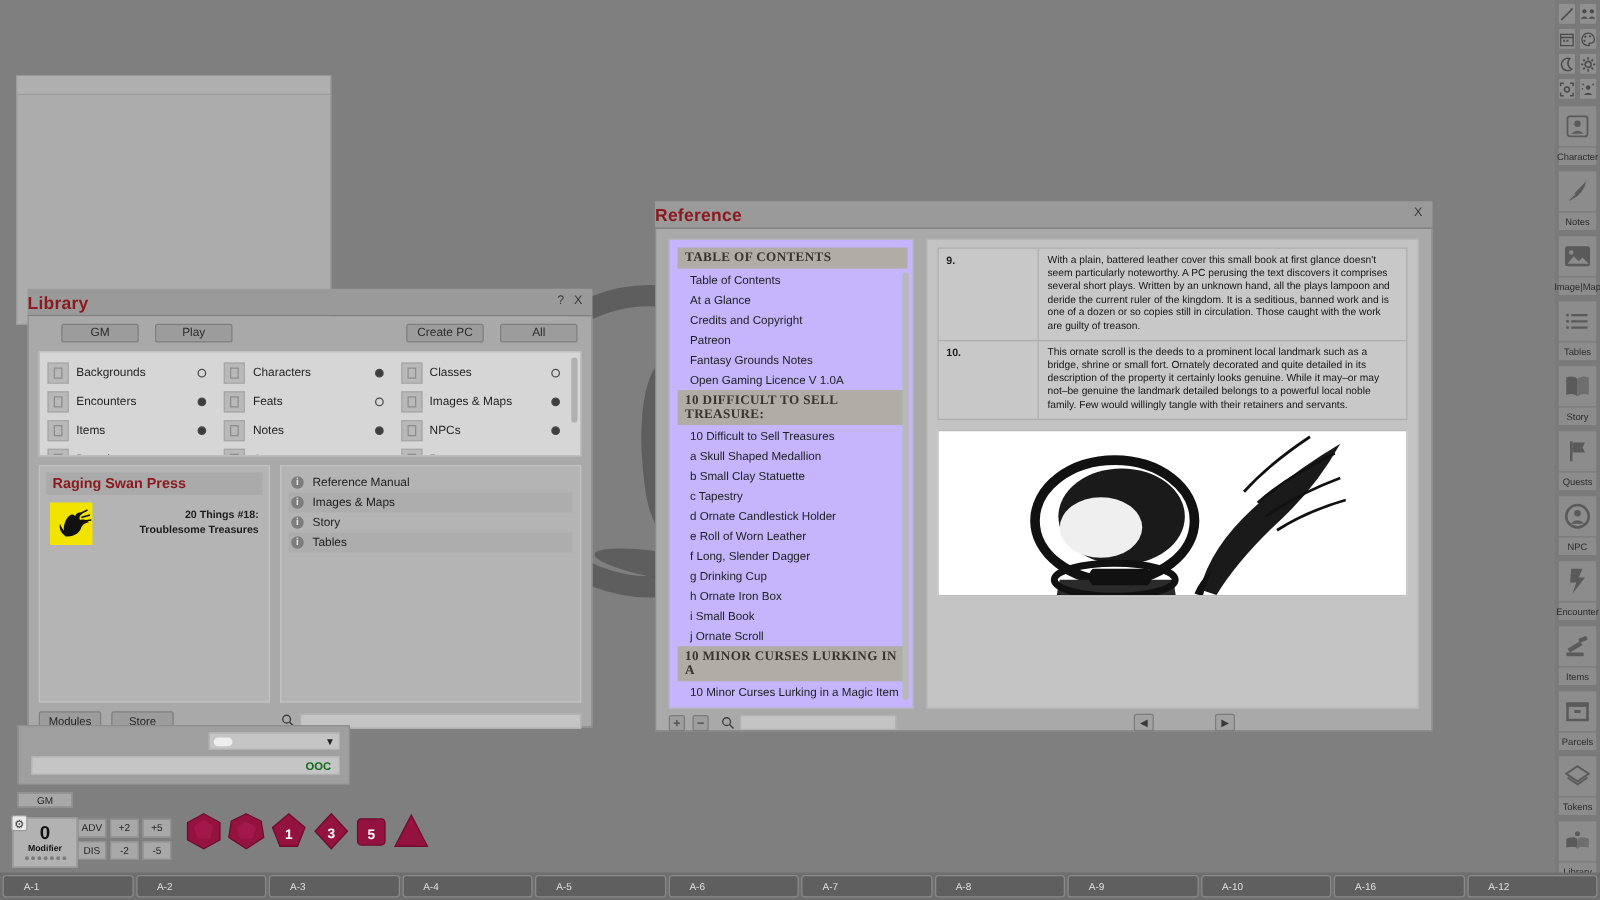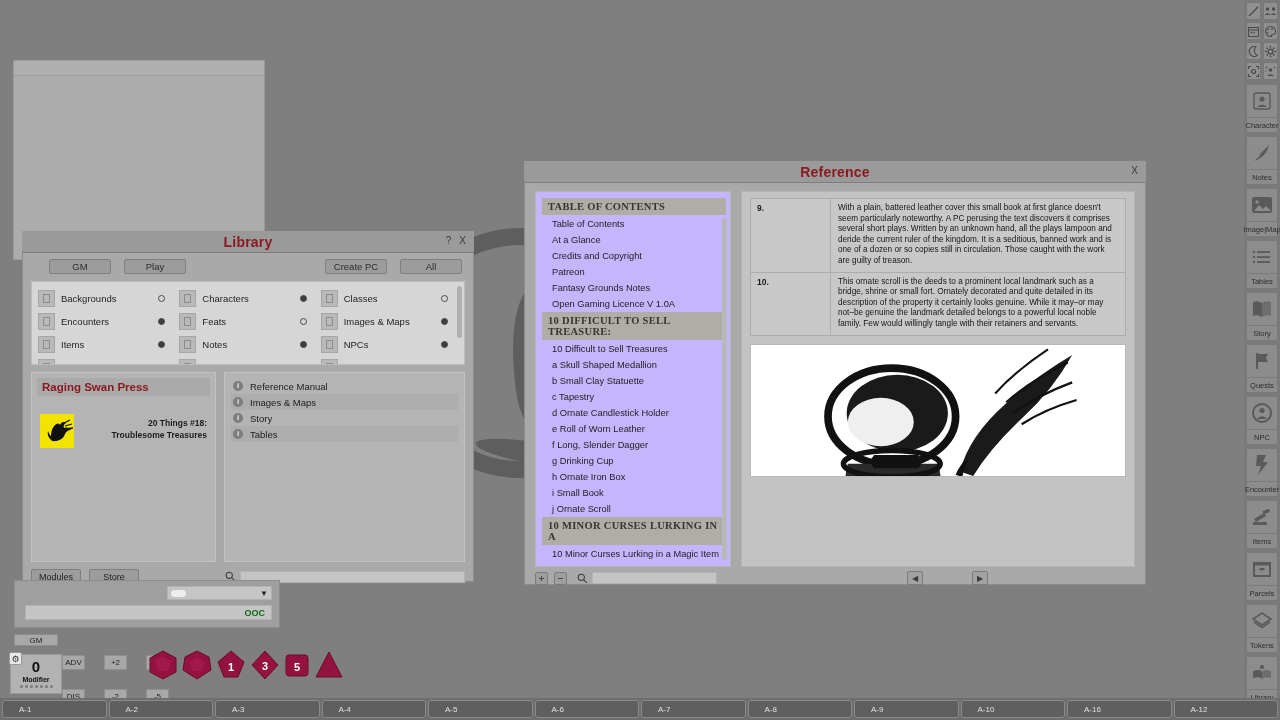--- a/index.html
+++ b/index.html
@@ -40,21 +40,21 @@
     transform: rotate(10deg) skewX(-20deg);
     opacity: .85;
   }
 
   
   .fgwin { position: absolute; }
   .fgwin .titlebar {
     position: relative; height: 22px;
     background: #9a9a9a;
     border-bottom: 1px solid #7e7e7e;
-    display: flex; align-items: center; justify-content: center;
+    display: flex; align-items: center; justify-content: flex-start;
   }
   .fgwin .title {
     color: #8b1a20; font-weight: bold; font-size: 14px;
     letter-spacing: .2px;
   }
   .fgwin .winbody {
     background: #a9a9a9;
     border: 1px solid #8c8c8c;
     border-top: none;
   }
@@ -100,21 +100,21 @@
   .cat-dot { width: 7px; height: 7px; border-radius: 50%; border: 1px solid #4a4a4a; margin-right: 10px; }
   .cat-dot.on { background: #3d3d3d; }
   .vscroll {
     position: absolute; right: 2px; top: 4px; bottom: 4px; width: 5px;
   }
   .vscroll .thumb { position: absolute; top: 0; width: 5px; height: 52px; background: #b0b0b0; border-radius: 3px; }
   .lib-lower { display: flex; gap: 8px; margin-top: 7px; height: 190px; }
   .lib-left { width: 185px; background: #b4b4b4; border: 1px solid #c2c2c2; padding: 5px; }
   .lib-pubhdr {
     background: #aaaaaa; color: #8b1a20; font-weight: bold; font-size: 11.5px;
-    padding: 3px 5px; margin-bottom: 18px;
+    padding: 3px 5px; margin-bottom: 6px;
   }
   .modrow { display: flex; gap: 20px; padding: 0 3px; text-align: right; }
   .modlogo {
     width: 34px; height: 34px; background: #f2e400; flex: 0 0 34px;
     position: relative; overflow: hidden;
   }
   .modtitle { font-size: 8.5px; font-weight: bold; color: #1c1c1c; line-height: 12px; padding-top: 3px; }
   .lib-right { flex: 1; background: #b4b4b4; border: 1px solid #c2c2c2; padding: 5px 6px; }
   .refrow {
     display: flex; align-items: center; height: 16px; padding-left: 2px;
@@ -205,21 +205,21 @@
   }
   .modbox .val { font-size: 15px; font-weight: bold; color: #111; line-height: 18px; padding-top: 3px; }
   .modbox .lbl { font-size: 7px; font-weight: bold; color: #111; }
   .modbox .pips { display: flex; gap: 2px; justify-content: center; margin-top: 2px; }
   .modbox .pips i { width: 3px; height: 3px; border-radius: 50%; background: #7b7b7b; display: block; }
   .gear-btn {
     position: absolute; left: 9px; top: 652px; width: 13px; height: 13px;
     background: #e9e9e9; border: 1px solid #9a9a9a; border-radius: 2px;
     display: flex; align-items: center; justify-content: center; font-size: 9px; color: #333;
   }
-  .advgrid { position: absolute; left: 62px; top: 655px; display: grid; grid-template-columns: repeat(3, 23px); grid-auto-rows: 15px; gap: 19px; }
+  .advgrid { position: absolute; left: 62px; top: 655px; display: grid; grid-template-columns: repeat(3, 23px); grid-auto-rows: 15px; gap: 3px; }
   .advbtn {
     background: #a8a8a8; border: 1px solid #909090; font-size: 8px; color: #1e1e1e;
     display: flex; align-items: center; justify-content: center; cursor: pointer;
   }
   .dicebar { position: absolute; left: 148px; top: 650px; display: flex; align-items: center; gap: 4px; }
   .die { position: relative; color: #fff; font-weight: bold; text-align: center; }
   .d20 { width: 30px; height: 30px; }
 
   
   .sidebar { position: absolute; right: 0; top: 0; width: 36px; height: 700px; background: #7a7a7a; }

